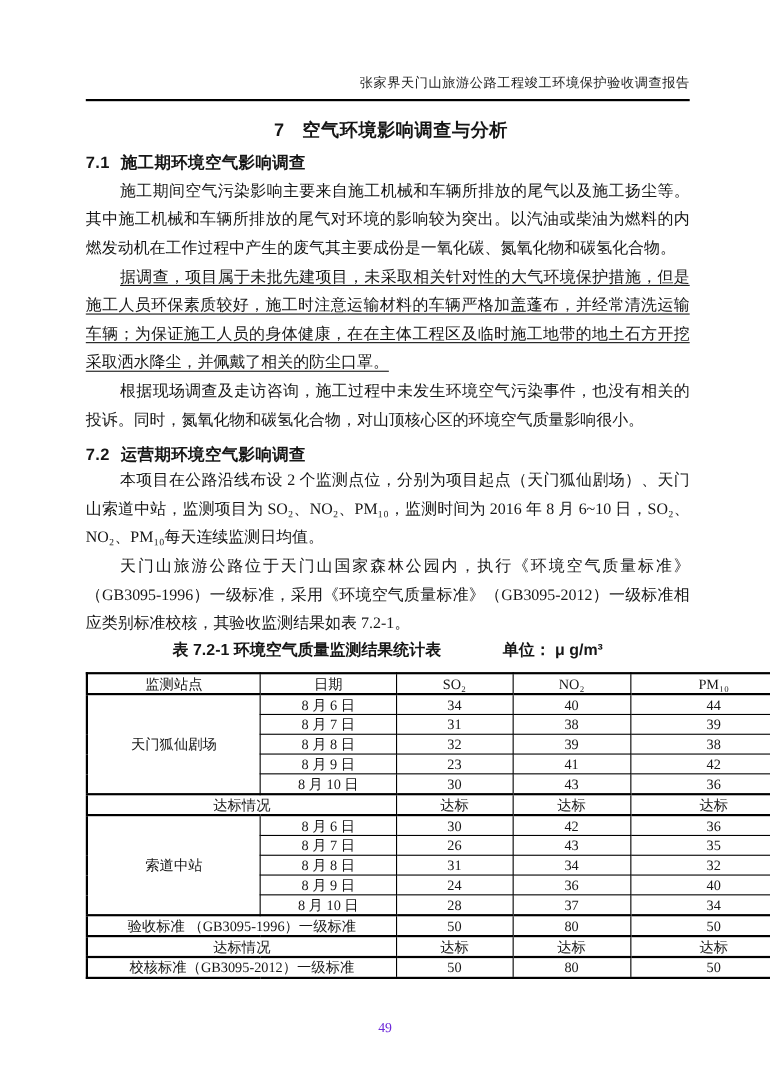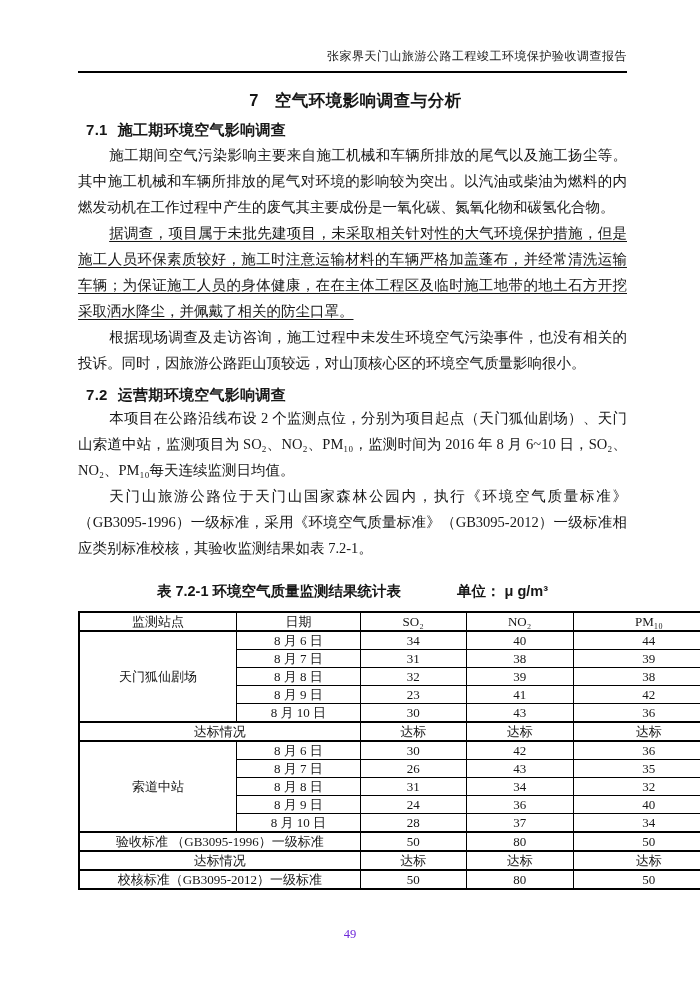--- a/index.html
+++ b/index.html
@@ -9,41 +9,41 @@
     width:700px; height:990px;
     background:#ffffff;
     color:#161616;
     font-family:"Liberation Serif","DejaVu Serif",serif;
     overflow:hidden;
     box-sizing:border-box;
   }
   .content { margin-left:78px; width:549px; }
 
   .doc-header {
-    padding-top:48px;
+    padding-top:67px;
     padding-bottom:6px;
     border-bottom:2px solid #000;
     text-align:right;
     font-size:12px;
     letter-spacing:0.5px;
     color:#222;
   }
 
   .h-lvl1 {
     margin:16px 0 0 6px;
     font-family:"Liberation Sans","DejaVu Sans",sans-serif;
     font-weight:bold;
     font-size:16.5px;
     line-height:22px;
     letter-spacing:0.5px;
     text-align:center;
   }
   .h-lvl1 .h-title { margin-left:16px; }
   .h-lvl2 {
-    margin:8px 0 0 8px;
+    margin:8px 0 0 0;
     font-family:"Liberation Sans","DejaVu Sans",sans-serif;
     font-weight:bold;
     font-size:15px;
     line-height:21px;
     letter-spacing:0.3px;
   }
   .h-lvl2 .h-title { margin-left:10px; }
 
   .para {
     margin:0 0 0 0;
@@ -56,21 +56,21 @@
   .underlined {
     text-decoration:underline;
     text-decoration-thickness:1px;
     text-underline-offset:3px;
   }
 
   .tbl-caption {
     display:flex;
     justify-content:center;
     gap:56px;
-    margin-top:20px;
+    margin-top:1px;
     font-family:"Liberation Sans","DejaVu Sans",sans-serif;
     font-weight:bold;
     font-size:14.5px;
     line-height:20px;
   }
 
   table.monitor {
     width:648px;
     margin-top:10px;
     border-collapse:collapse;
@@ -112,21 +112,21 @@
     </div>
 
     <div class="h-lvl2">
       <span class="h-num">7.1</span><span class="h-title">施工期环境空气影响调查</span>
     </div>
 
     <p class="para first">施工期间空气污染影响主要来自施工机械和车辆所排放的尾气以及施工扬尘等。其中施工机械和车辆所排放的尾气对环境的影响较为突出。以汽油或柴油为燃料的内燃发动机在工作过程中产生的废气其主要成份是一氧化碳、氮氧化物和碳氢化合物。</p>
 
     <p class="para underlined">据调查，项目属于未批先建项目，未采取相关针对性的大气环境保护措施，但是施工人员环保素质较好，施工时注意运输材料的车辆严格加盖蓬布，并经常清洗运输车辆；为保证施工人员的身体健康，在在主体工程区及临时施工地带的地土石方开挖采取洒水降尘，并佩戴了相关的防尘口罩。</p>
 
-    <p class="para">根据现场调查及走访咨询，施工过程中未发生环境空气污染事件，也没有相关的投诉。同时，因旅游公路距山顶较远，对山顶核心区的环境空气质量影响很小。</p>
+    <p class="para">根据现场调查及走访咨询，施工过程中未发生环境空气污染事件，也没有相关的投诉。同时，氮氧化物和碳氢化合物，对山顶核心区的环境空气质量影响很小。</p>
 
     <div class="h-lvl2">
       <span class="h-num">7.2</span><span class="h-title">运营期环境空气影响调查</span>
     </div>
 
 
     <p class="para">本项目在公路沿线布设 2 个监测点位，分别为项目起点（天门狐仙剧场）、天门山索道中站，监测项目为 SO₂、NO₂、PM₁₀，监测时间为 2016 年 8 月 6~10 日，SO₂、NO₂、PM₁₀每天连续监测日均值。</p>
 
     <p class="para">天门山旅游公路位于天门山国家森林公园内，执行《环境空气质量标准》（GB3095-1996）一级标准，采用《环境空气质量标准》（GB3095-2012）一级标准相应类别标准校核，其验收监测结果如表 7.2-1。</p>
 

